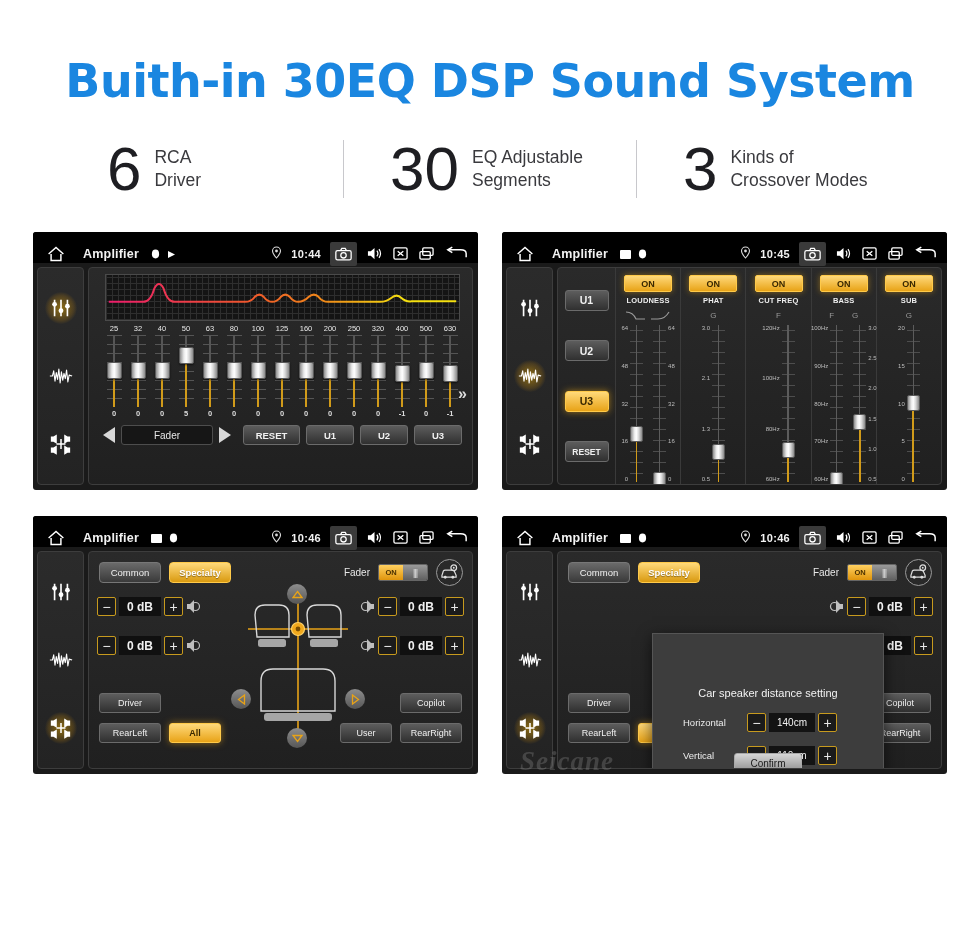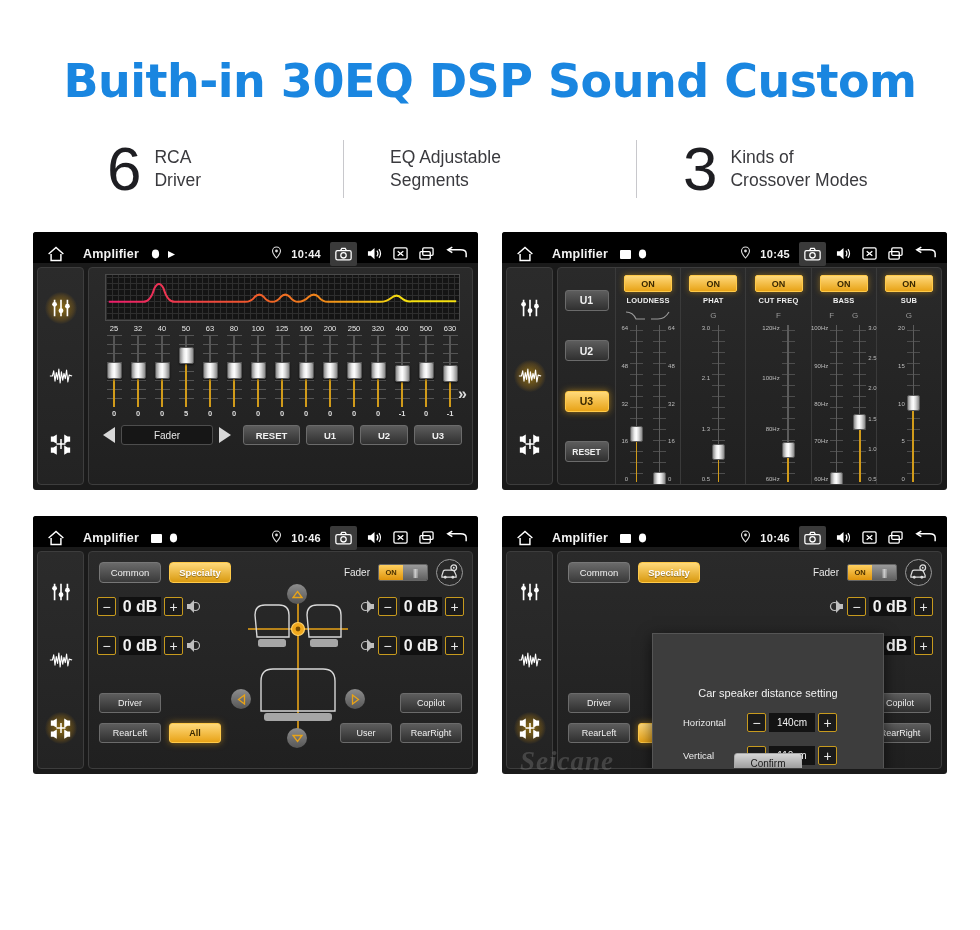--- a/index.html
+++ b/index.html
@@ -339,21 +339,21 @@
     position: absolute; display: flex; align-items: center; gap: 3px;
   }
   .sbtn {
     width: 19px; height: 19px; border: 1.4px solid #c79a1e; border-radius: 2px;
     background: #1b1b1b; color: #e8e8e8;
     display: flex; align-items: center; justify-content: center;
     font-size: 14px; line-height: 1; cursor: pointer;
   }
   .sval {
     width: 42px; height: 19px; background: #101010;
-    color: #f0f0f0; font-size: 16px; font-weight: bold;
+    color: #f0f0f0; font-size: 12px; font-weight: bold;
     display: flex; align-items: center; justify-content: center;
   }
   .spk { width: 15px; height: 17px; }
 
   .pbtn {
     position: absolute; height: 20px; border-radius: 3px;
     background: linear-gradient(180deg,#5d5d5d,#303030);
     border: 1px solid #6b6b6b; color: #f0f0f0;
     font-size: 9px;
     display: flex; align-items: center; justify-content: center;
@@ -400,32 +400,33 @@
     position: absolute; left: 18px; bottom: -3px;
     font-family: "Liberation Serif", serif;
     font-style: italic; font-weight: bold;
     font-size: 27px; color: rgba(150,150,150,0.30);
     letter-spacing: 1px;
   }
 </style>
 </head>
 <body>
 
-<h1 class="hero-title">Buith-in 30EQ DSP Sound Custom</h1>
+<h1 class="hero-title">Buith-in 30EQ DSP Sound System</h1>
 
 <div class="stats-row">
   <div class="stat sw1">
     <div class="stat-num">6</div>
     <div class="stat-text">
       <div>RCA</div>
       <div>Driver</div>
     </div>
   </div>
   <div class="stat-divider"></div>
   <div class="stat sw2">
+    <div class="stat-num">30</div>
     <div class="stat-text">
       <div>EQ Adjustable</div>
       <div>Segments</div>
     </div>
   </div>
   <div class="stat-divider"></div>
   <div class="stat sw3">
     <div class="stat-num">3</div>
     <div class="stat-text">
       <div>Kinds of</div>

